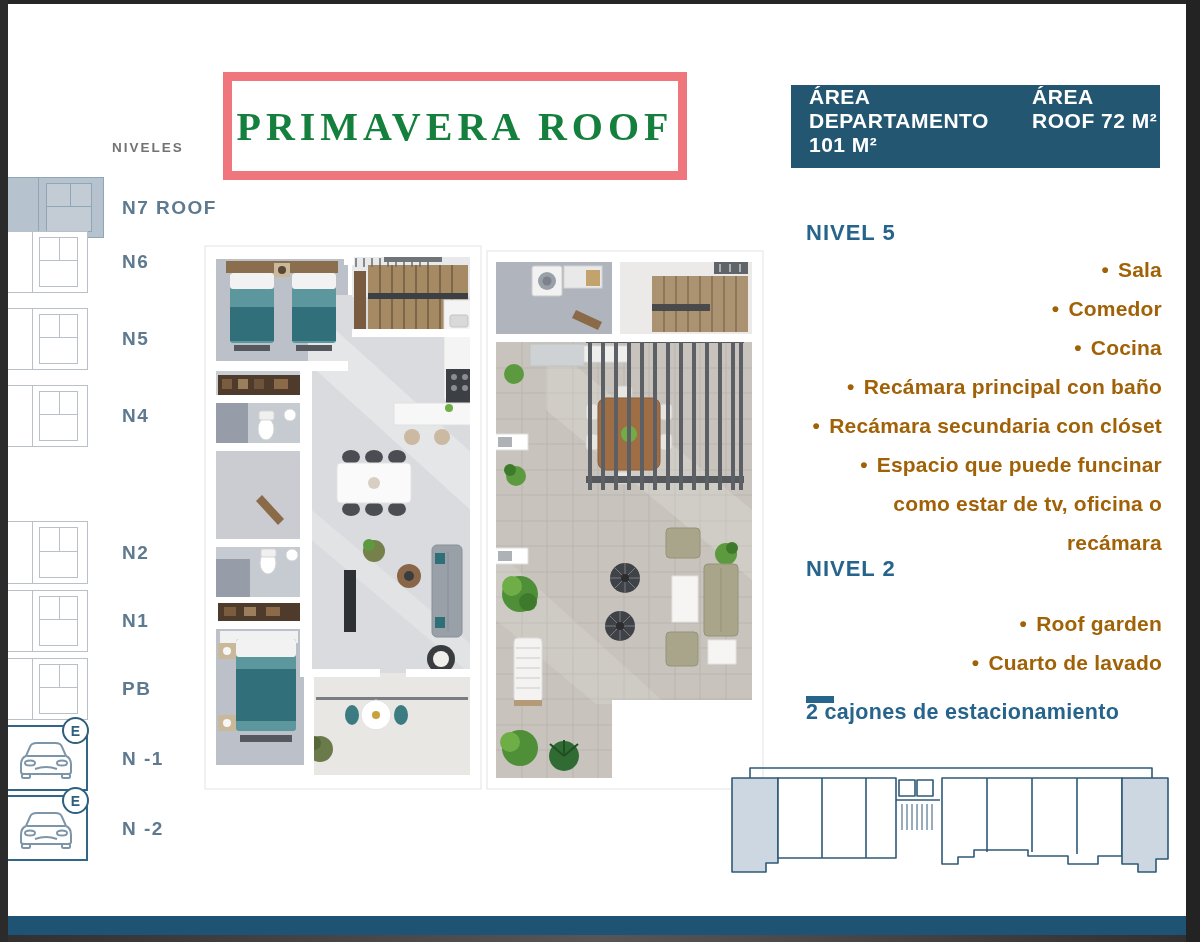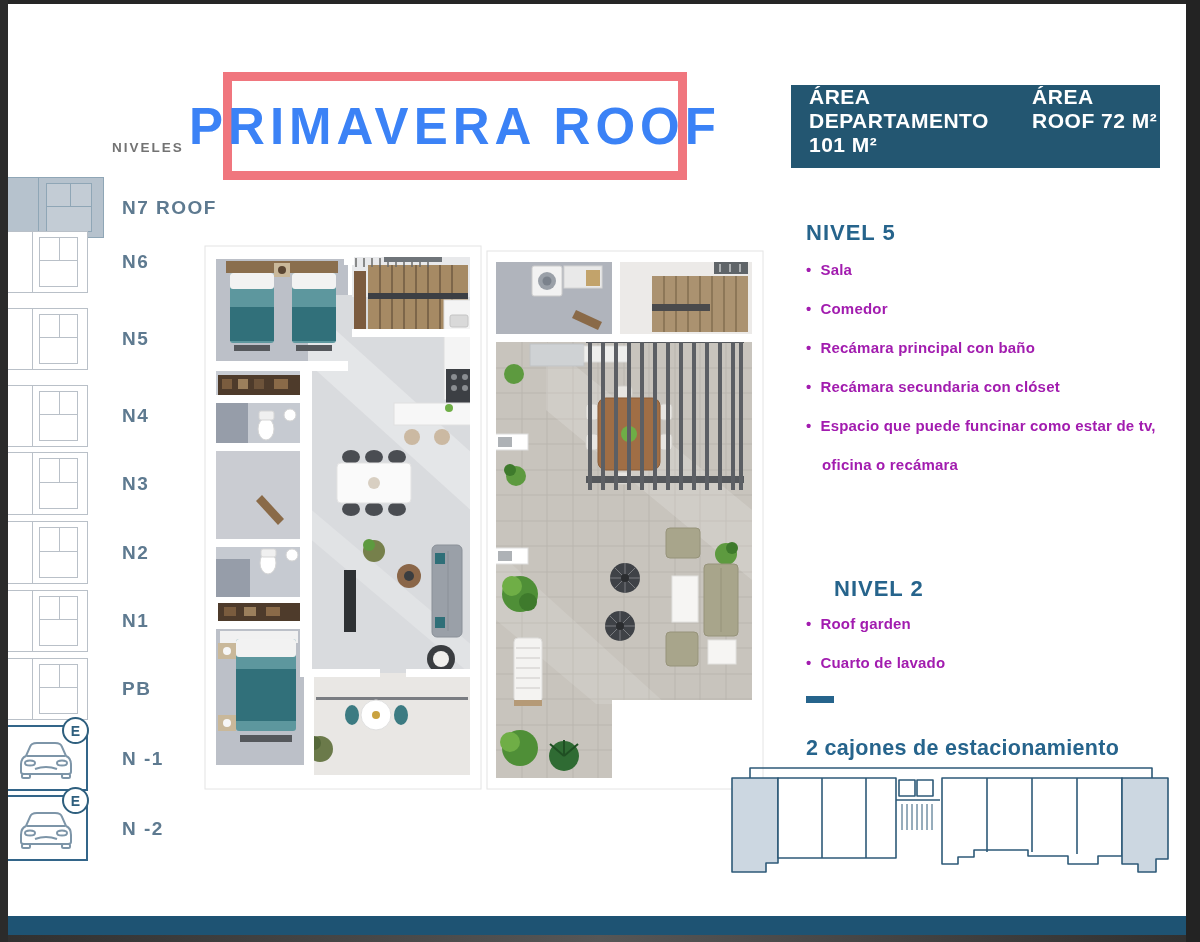--- a/index.html
+++ b/index.html
@@ -11,21 +11,21 @@
   .frame-top    { position:absolute; left:0; top:0; width:1200px; height:4px; background:#262626; z-index:40; }
   .frame-left   { position:absolute; left:0; top:0; width:8px; height:942px; background:#2b2b2b; z-index:40; }
   .frame-right  { position:absolute; right:0; top:0; width:14px; height:942px; background:#232323; z-index:40; }
   .bar-blue     { position:absolute; left:0; top:916px; width:1200px; height:19px; background:#1e5373; z-index:35; }
   .bar-dark     { position:absolute; left:0; top:935px; width:1200px; height:7px;
                   background:linear-gradient(90deg,#303030,#565656,#303030); z-index:36; }
 
   
   .title-box { position:absolute; left:223px; top:72px; width:464px; height:108px;
                border:9px solid #f0767e; background:#fff; display:flex; align-items:center; justify-content:center; }
-  .title-box h1 { color:#3b82f6; font-size:51px; font-weight:bold; letter-spacing:5px; white-space:nowrap; }
+  .title-box h1 { color:#15803d; font-size:40px; font-weight:bold; letter-spacing:5px; white-space:nowrap;font-family:Liberation Serif, serif; }
 
   .area-box { position:absolute; left:791px; top:85px; width:369px; height:83px; background:#235671;
               display:flex; flex-direction:row; justify-content:flex-end; gap:9px; padding-left:18px; }
   .area-box div { color:#ffffff; font-size:21px; font-weight:bold; letter-spacing:.5px; }
 
   
   .niveles-heading { position:absolute; left:112px; top:140px; font-size:13.5px; font-weight:bold;
                      letter-spacing:2px; color:#737373; }
   .floor-row { position:absolute; left:3px; width:210px; }
   .floor-row .flabel { position:absolute; left:119px; top:50%; transform:translateY(-50%);
@@ -58,28 +58,28 @@
              display:flex; align-items:center; justify-content:center; z-index:5; }
 
   
   .plan { position:absolute; }
   .plan-left  { left:204px; top:245px; }
   .plan-right { left:486px; top:250px; }
 
   
   .info { position:absolute; left:806px; top:0; width:360px; }
   .lvl-heading { position:absolute; font-size:22px; font-weight:bold; letter-spacing:1px; color:#26648c; }
-  .h-n1 { top:220px; } .h-n2 { top:576px;margin-left:28px; }
+  .h-n1 { top:220px; } .h-n2 { top:556px; }
   ul.amenities { position:absolute; list-style:none; width:356px; }
-  ul.amenities li { font-size:15px; font-weight:bold; color:#a21caf; line-height:39px;
-                    padding-left:16px; text-indent:-16px; letter-spacing:.2px; }
+  ul.amenities li { font-size:21px; font-weight:bold; color:#a16207; line-height:39px;
+                    padding-left:16px; text-indent:-16px; letter-spacing:.2px;text-align:right; }
   ul.amenities li::before { content:"•"; margin-right:9px; }
   .list-n1 { top:250px; } .list-n2 { top:604px; }
   .dash { position:absolute; top:696px; left:0; width:28px; height:7px; background:#26648c; }
-  .parking-note { position:absolute; top:736px; left:0; font-size:21.5px; font-weight:bold;
+  .parking-note { position:absolute; top:700px; left:0; font-size:21.5px; font-weight:bold;
                   color:#26648c; letter-spacing:.3px; white-space:nowrap; }
 
   
   .elevation { position:absolute; left:728px; top:760px; }
 </style>
 </head>
 <body>
 
 <div class="stage">
 
@@ -126,30 +126,20 @@
   </div>
   <div class="floor-row fr3">
     <div class="mini-box">
         <div class="mini-inner">
           <i class="c1"></i>
           <i class="c2"></i>
           <i class="c3"></i>
         </div>
       </div>
     <span class="flabel">N4</span>
-  </div>
-  <div class="floor-row fr4">
-    <div class="mini-box">
-        <div class="mini-inner">
-          <i class="c1"></i>
-          <i class="c2"></i>
-          <i class="c3"></i>
-        </div>
-      </div>
-    <span class="flabel">N3</span>
   </div>
   <div class="floor-row fr5">
     <div class="mini-box">
         <div class="mini-inner">
           <i class="c1"></i>
           <i class="c2"></i>
           <i class="c3"></i>
         </div>
       </div>
     <span class="flabel">N2</span>
@@ -514,20 +504,21 @@
       <rect x="130" y="450" width="146" height="8"></rect>
       <rect x="126" y="450" width="8" height="88"></rect>
     </g>
   </svg>
 
   <div class="info">
     <h2 class="lvl-heading h-n1">NIVEL 5</h2>
     <ul class="amenities list-n1">
       <li>Sala</li>
       <li>Comedor</li>
+      <li>Cocina</li>
       <li>Recámara principal con baño</li>
       <li>Recámara secundaria con clóset</li>
       <li>Espacio que puede funcinar como estar de tv, oficina o recámara</li>
     </ul>
     <h2 class="lvl-heading h-n2">NIVEL 2</h2>
     <ul class="amenities list-n2">
       <li>Roof garden</li>
       <li>Cuarto de lavado</li>
     </ul>
     <div class="dash"></div>

